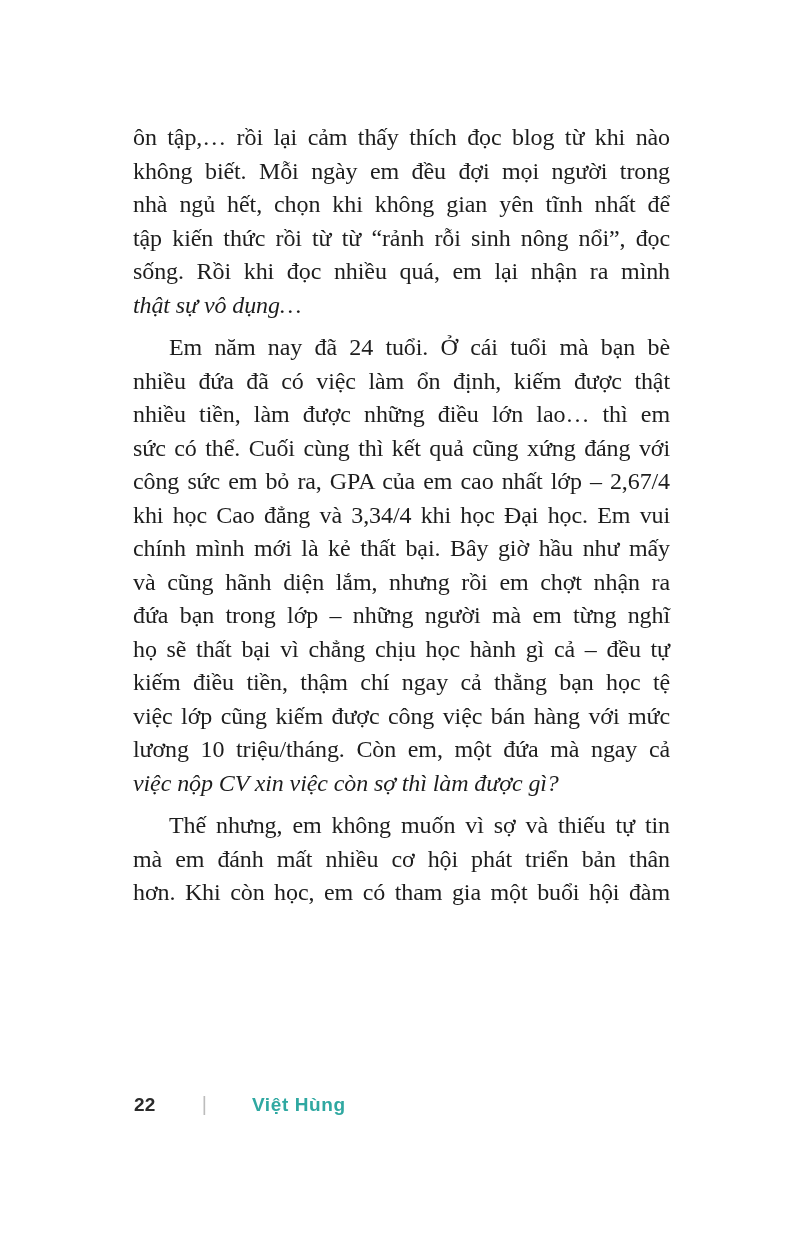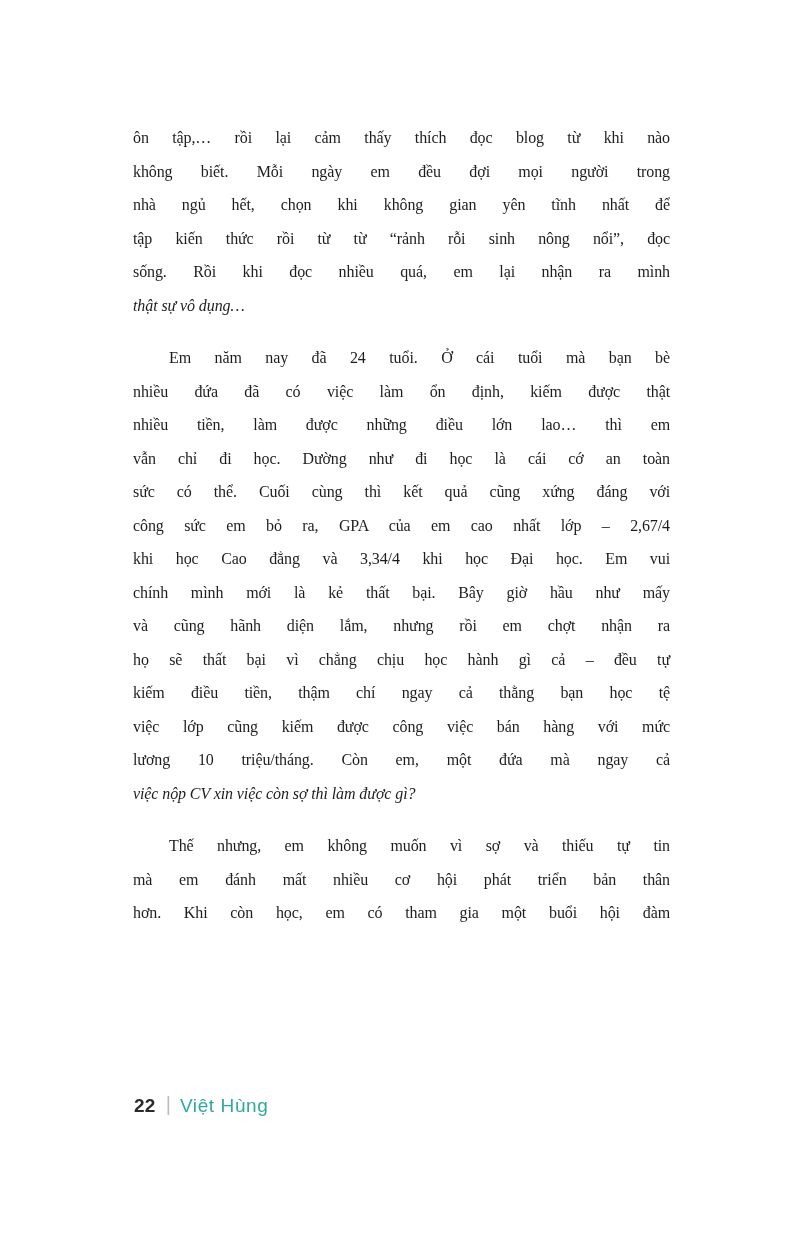--- a/index.html
+++ b/index.html
@@ -15,57 +15,58 @@
     position: absolute;
     inset: 0;
     background: #ffffff;
   }
   .text-block {
     position: absolute;
     left: 133px;
     top: 121px;
     width: 537px;
     color: #1d1d1d;
-    font-size: 16px;
+    font-size: 24px;
     line-height: 33.5px;
     letter-spacing: -0.1px;
   }
   .para { margin: 0; }
-  .para + .para { margin-top: 19px; }
+  .para + .para { margin-top: 9px; }
   .line {
     text-align: justify;
     text-align-last: justify;
     white-space: normal;
   }
   .line.first-indent { text-indent: 36px; }
   .line.end { text-align-last: left; font-style: italic; }
   .footer {
     position: absolute;
     left: 134px;
     top: 1094px;
     display: flex;
-    align-items: center;
+    align-items: flex-start;
     font-family: "Liberation Sans", sans-serif;
     font-size: 19px;
+    gap: 36px;
   }
   .footer .pageno {
     font-weight: 700;
     color: #2b2b2b;
     letter-spacing: 0.3px;
   }
   .footer .sep {
     color: #bcbcbc;
     font-weight: 300;
     font-size: 20px;
     margin: 0 9px 0 10px;
     transform: translateY(-1px);
   }
   .footer .author {
     color: #2fa8a1;
-    font-weight: 400;
+    font-weight: 700;
     letter-spacing: 0.6px;
   }
 </style>
 </head>
 <body>
 
 <div class="page">
 
   <div class="text-block">
 
@@ -75,26 +76,26 @@
       <div class="line">nhà ngủ hết, chọn khi không gian yên tĩnh nhất để</div>
       <div class="line">tập kiến thức rồi từ từ “rảnh rỗi sinh nông nổi”, đọc</div>
       <div class="line">sống. Rồi khi đọc nhiều quá, em lại nhận ra mình</div>
       <div class="line end">thật sự vô dụng…</div>
     </div>
 
     <div class="para">
       <div class="line first-indent">Em năm nay đã 24 tuổi. Ở cái tuổi mà bạn bè</div>
       <div class="line">nhiều đứa đã có việc làm ổn định, kiếm được thật</div>
       <div class="line">nhiều tiền, làm được những điều lớn lao… thì em</div>
-      <div class="line">vẫn chỉ đi học. Dường như đi học là cái cớ an toàn</div>
       <div class="line">sức có thể. Cuối cùng thì kết quả cũng xứng đáng với</div>
       <div class="line">công sức em bỏ ra, GPA của em cao nhất lớp – 2,67/4</div>
       <div class="line">khi học Cao đẳng và 3,34/4 khi học Đại học. Em vui</div>
       <div class="line">chính mình mới là kẻ thất bại. Bây giờ hầu như mấy</div>
       <div class="line">và cũng hãnh diện lắm, nhưng rồi em chợt nhận ra</div>
+      <div class="line">đứa bạn trong lớp – những người mà em từng nghĩ</div>
       <div class="line">họ sẽ thất bại vì chẳng chịu học hành gì cả – đều tự</div>
       <div class="line">kiếm điều tiền, thậm chí ngay cả thằng bạn học tệ</div>
       <div class="line">việc lớp cũng kiếm được công việc bán hàng với mức</div>
       <div class="line">lương 10 triệu/tháng. Còn em, một đứa mà ngay cả</div>
       <div class="line end">việc nộp CV xin việc còn sợ thì làm được gì?</div>
     </div>
 
     <div class="para">
       <div class="line first-indent">Thế nhưng, em không muốn vì sợ và thiếu tự tin</div>
       <div class="line">mà em đánh mất nhiều cơ hội phát triển bản thân</div>

